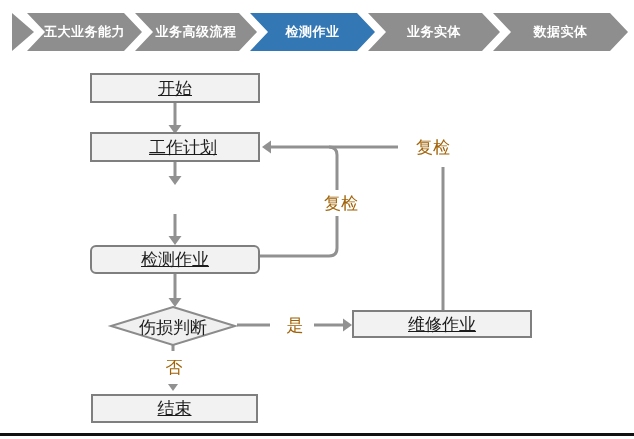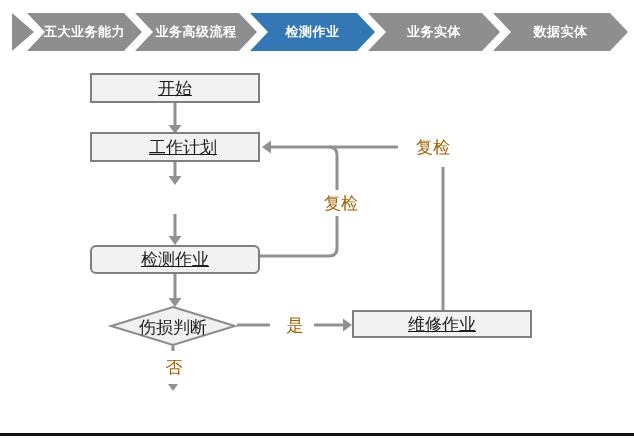--- a/index.html
+++ b/index.html
@@ -152,20 +152,23 @@
   </div>
   <div class="fc-box box-work-plan">
     <span>工作计划</span>
   </div>
   <div class="fc-box box-inspection">
     <span>检测作业</span>
   </div>
   <div class="fc-box box-repair">
     <span>维修作业</span>
   </div>
+  <div class="fc-box box-end">
+    <span>结束</span>
+  </div>
 
   <span class="fc-label lbl-diamond" style="left:173px; top:327px;">伤损判断</span>
   <span class="fc-label" style="left:341px; top:203px;">复检</span>
   <span class="fc-label" style="left:433px; top:147px;">复检</span>
   <span class="fc-label" style="left:295px; top:325px;">是</span>
   <span class="fc-label" style="left:174px; top:367px;">否</span>
 
   <div id="bottom-rule"></div>
 </div>
 

